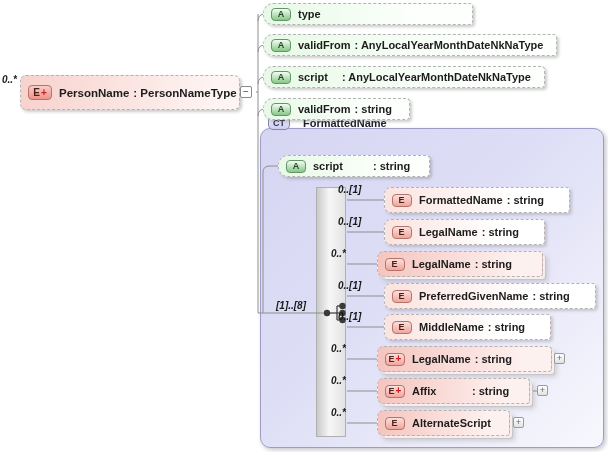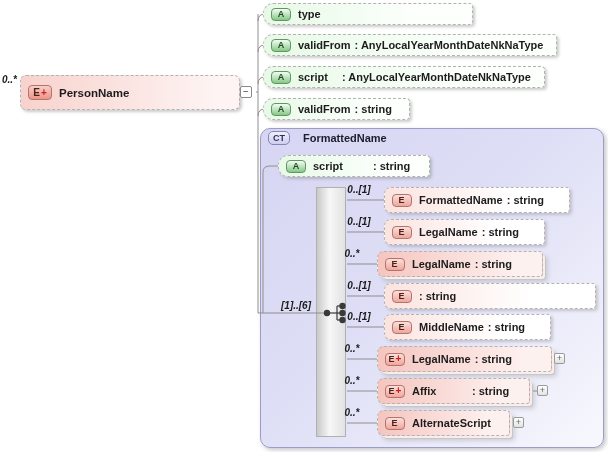--- a/index.html
+++ b/index.html
@@ -5,21 +5,21 @@
   html,body{margin:0;padding:0;background:#ffffff;}
   #canvas{position:relative;width:608px;height:452px;background:#ffffff;overflow:hidden;
           font-family:"Liberation Sans",sans-serif;}
   svg.overlay{position:absolute;left:0;top:0;z-index:3;pointer-events:none;}
 
   
   .ctbox{position:absolute;left:260px;top:128px;width:342px;height:318px;
          border:1px solid #9c9cc4;border-radius:10px;z-index:1;
          background:linear-gradient(135deg,#d6d6f3 0%,#dedef6 45%,#f6f6fd 96%);
          box-shadow:2px 2px 4px rgba(110,110,130,.4);}
-  .ctheader{position:absolute;left:268px;top:131px;display:flex;align-items:center;gap:6px;z-index:4;
+  .ctheader{position:absolute;left:268px;top:116px;display:flex;align-items:center;gap:6px;z-index:4;
             font-weight:bold;font-size:11px;color:#1c1c2e;}
 
   
   .tape{position:absolute;left:316px;top:187px;width:30px;height:250px;z-index:2;
         border:1px solid #b0b0b0;box-sizing:border-box;
         background:linear-gradient(to right,#c9c9c9,#f7f7f7 45%,#e2e2e2);}
 
   
   .node{position:absolute;height:26px;z-index:4;display:flex;align-items:center;
         box-sizing:border-box;padding:0 6px 0 7px;white-space:nowrap;
@@ -45,21 +45,21 @@
   .badge.ct{border:1px solid #8585b5;background:linear-gradient(to bottom,#f0f0fc,#cdcdf0);
             color:#30305a;min-width:22px;height:14px;border-radius:5px;font-size:9px;}
   .root .badge{min-width:24px;height:15px;font-size:10px;
                background:linear-gradient(to bottom,#f9cfc9,#eb9488);}
 
   .nm{margin-right:4px;white-space:pre;}
   .nma{min-width:40px;}
   .nmw{min-width:56px;}
 
   .occ{position:absolute;z-index:5;font-style:italic;font-weight:bold;font-size:10px;color:#1a1a1a;
-       width:42px;text-align:center;white-space:nowrap;}
+       width:42px;text-align:left;white-space:nowrap;}
   .occ.free{width:auto;text-align:left;}
 
   .toggle{position:absolute;z-index:5;width:12px;height:12px;box-sizing:border-box;
           border:1px solid #8a8a8a;background:#ffffff;color:#444;border-radius:2px;
           font-size:10px;line-height:10px;text-align:center;}
   .expand{position:absolute;z-index:5;width:11px;height:11px;box-sizing:border-box;
           border:1px solid #9a9a9a;background:linear-gradient(to bottom,#ffffff,#e2e2e2);
           color:#666;border-radius:2px;font-size:9px;line-height:9px;text-align:center;}
 </style>
 </head>
@@ -111,20 +111,21 @@
     </g>
   </svg>
 
   <span class="occ free" style="left:2px;top:74px">0..*</span>
   <div class="node root" style="left:20px;top:75px;width:220px">
     <span class="badge e">
         <span>E</span>
         <span class="plus">+</span>
       </span>
     <span class="nm">PersonName</span>
+    <span>: PersonNameType</span>
   </div>
   <div class="toggle" style="left:240px;top:86px">−</div>
 
   <div class="node attr" style="left:263px;top:3px;width:210px">
     <span class="badge a">A</span>
     <span class="nm nma">type</span>
   </div>
   <div class="node attr" style="left:263px;top:34px;width:294px">
     <span class="badge a">A</span>
     <span class="nm nma">validFrom</span>
@@ -140,21 +141,21 @@
     <span class="nm nma">validFrom</span>
     <span>: string</span>
   </div>
 
   <div class="node attr" style="left:278px;top:155px;width:152px">
     <span class="badge a">A</span>
     <span class="nm nmw">script</span>
     <span>: string</span>
   </div>
 
-  <span class="occ" style="left:276px;top:300px;width:40px">[1]..[6]</span>
+  <span class="occ" style="left:276px;top:300px;width:40px">[1]..[8]</span>
 
   <span class="occ" style="left:338px;top:184px">0..[1]</span>
   <span class="occ" style="left:338px;top:216px">0..[1]</span>
   <span class="occ" style="left:331px;top:248px">0..*</span>
   <span class="occ" style="left:338px;top:280px">0..[1]</span>
   <span class="occ" style="left:338px;top:311px">0..[1]</span>
   <span class="occ" style="left:331px;top:343px">0..*</span>
   <span class="occ" style="left:331px;top:375px">0..*</span>
   <span class="occ" style="left:331px;top:407px">0..*</span>
 
@@ -180,20 +181,21 @@
         <span class="plus"></span>
       </span>
     <span class="nm nmw">LegalName</span>
     <span>: string</span>
   </div>
   <div class="node single" style="left:384px;top:283px;width:212px">
     <span class="badge e">
         <span>E</span>
         <span class="plus"></span>
       </span>
+    <span class="nm nmw">PreferredGivenName</span>
     <span>: string</span>
   </div>
   <div class="node single" style="left:384px;top:314px;width:167px">
     <span class="badge e">
         <span>E</span>
         <span class="plus"></span>
       </span>
     <span class="nm nmw">MiddleName</span>
     <span>: string</span>
   </div>

